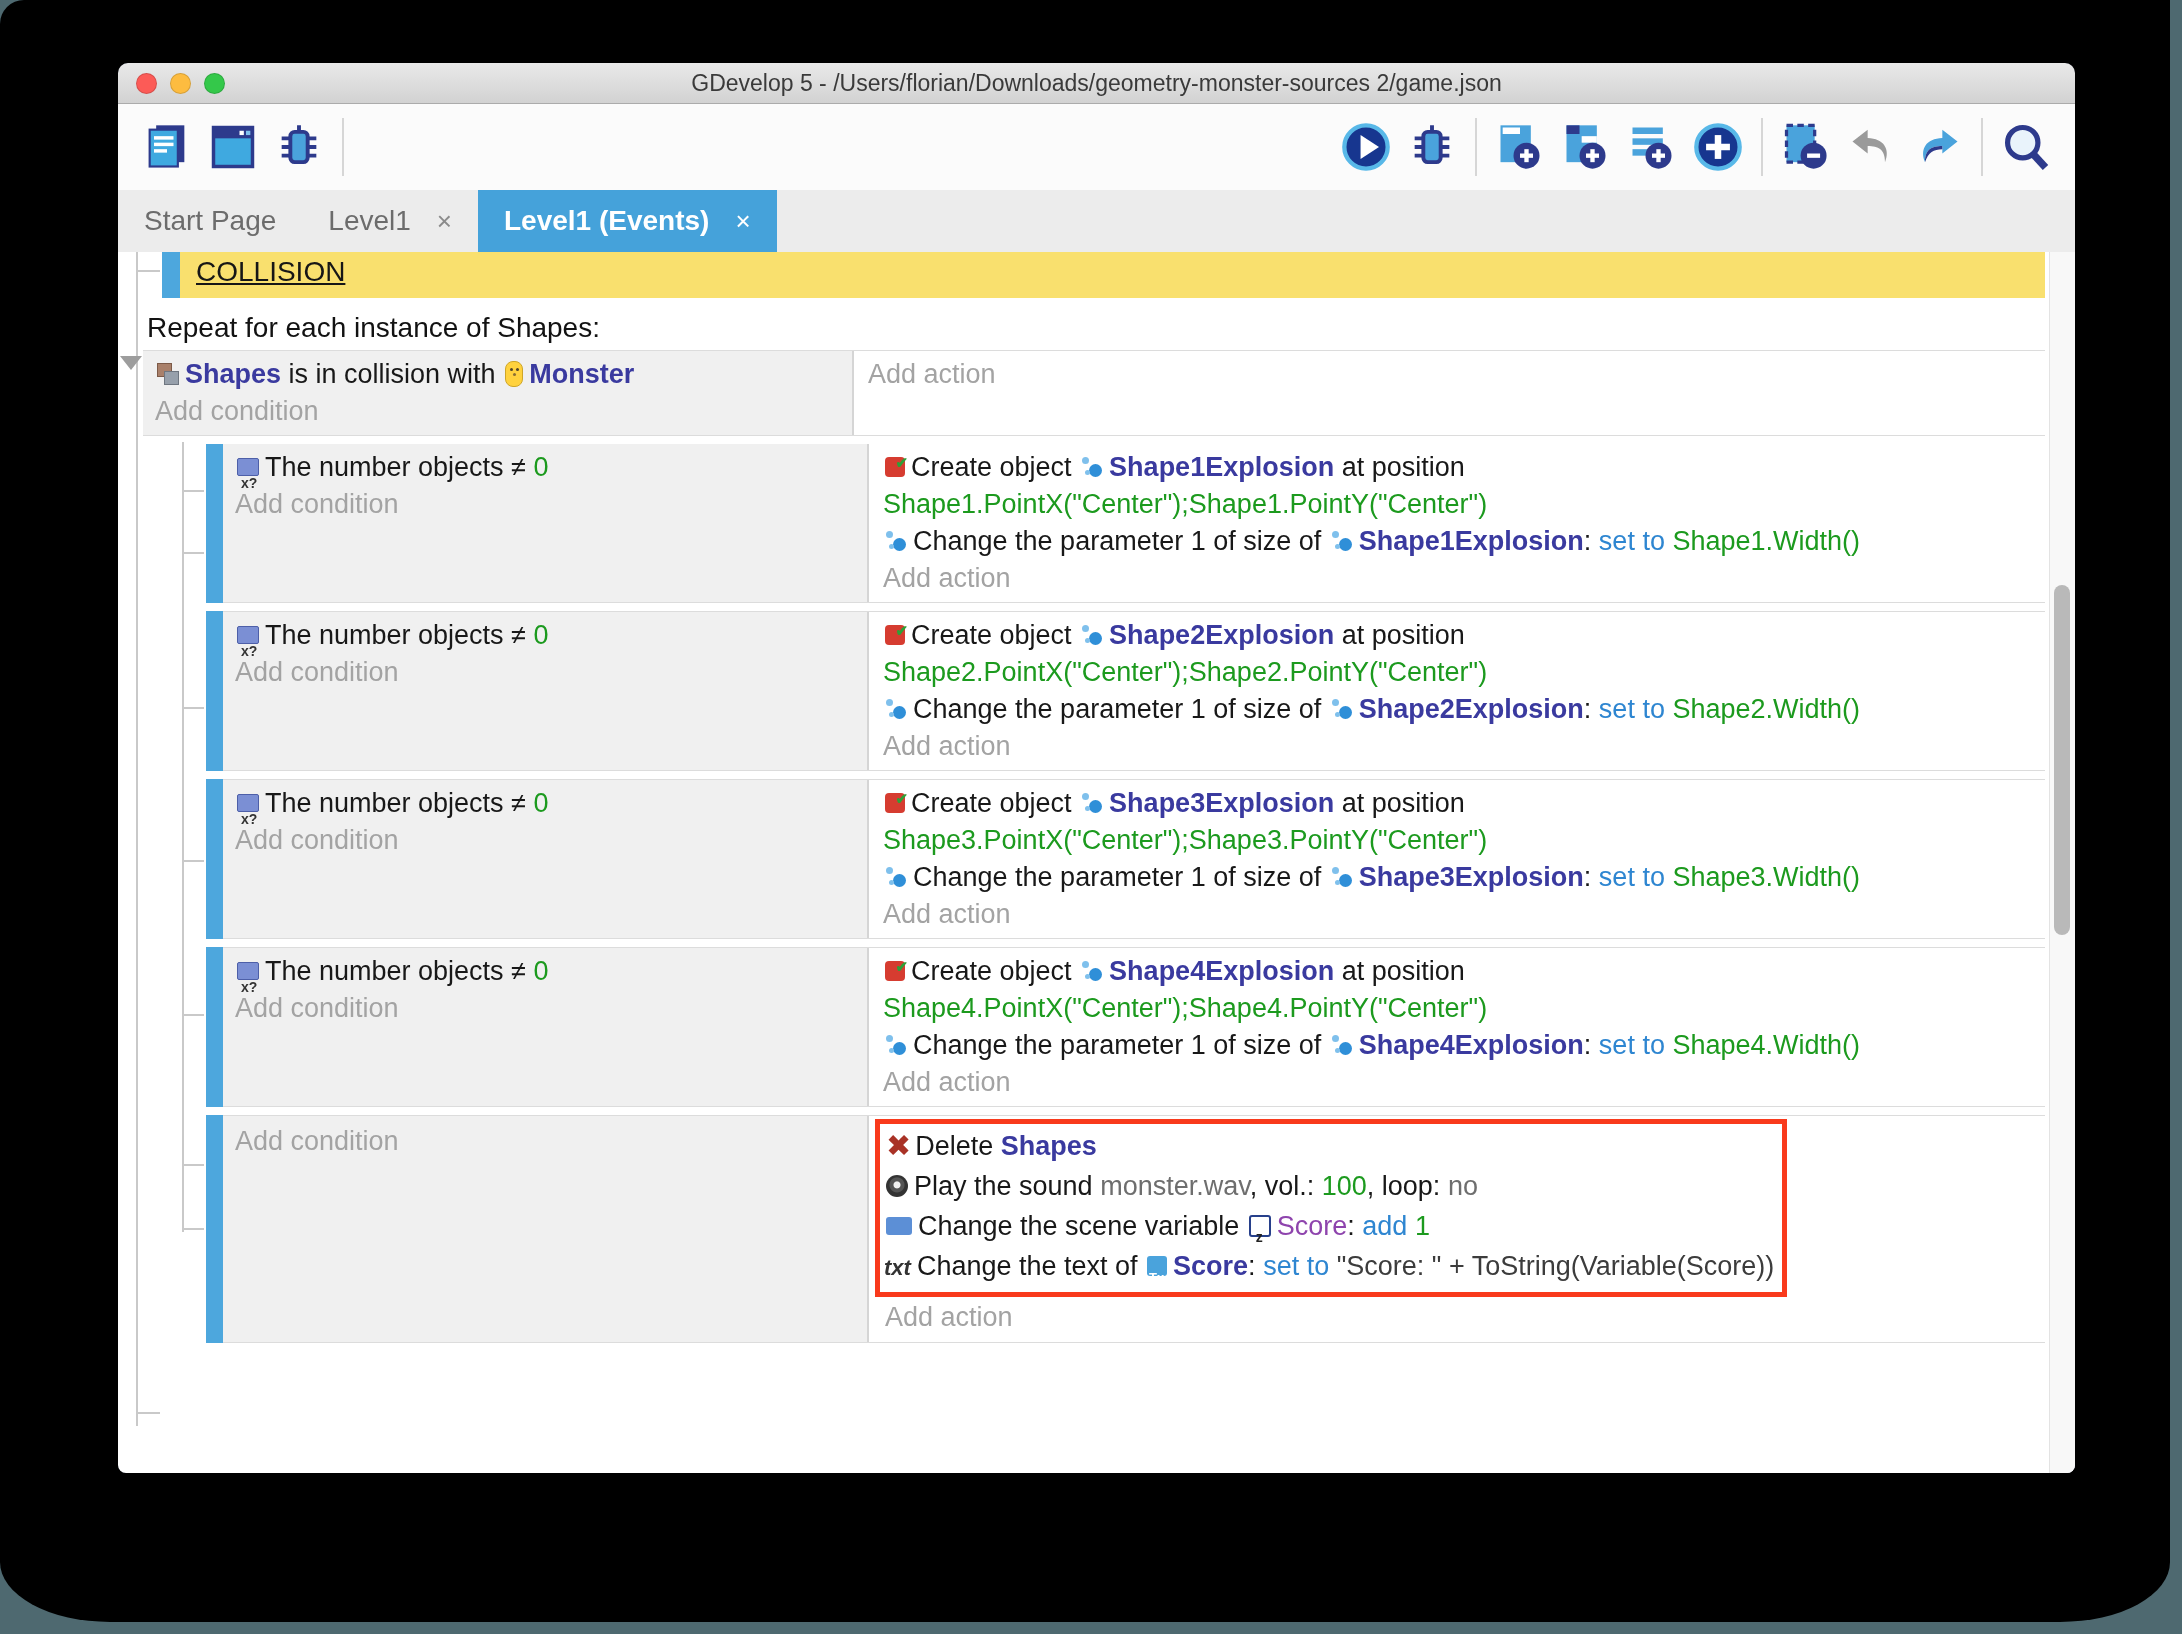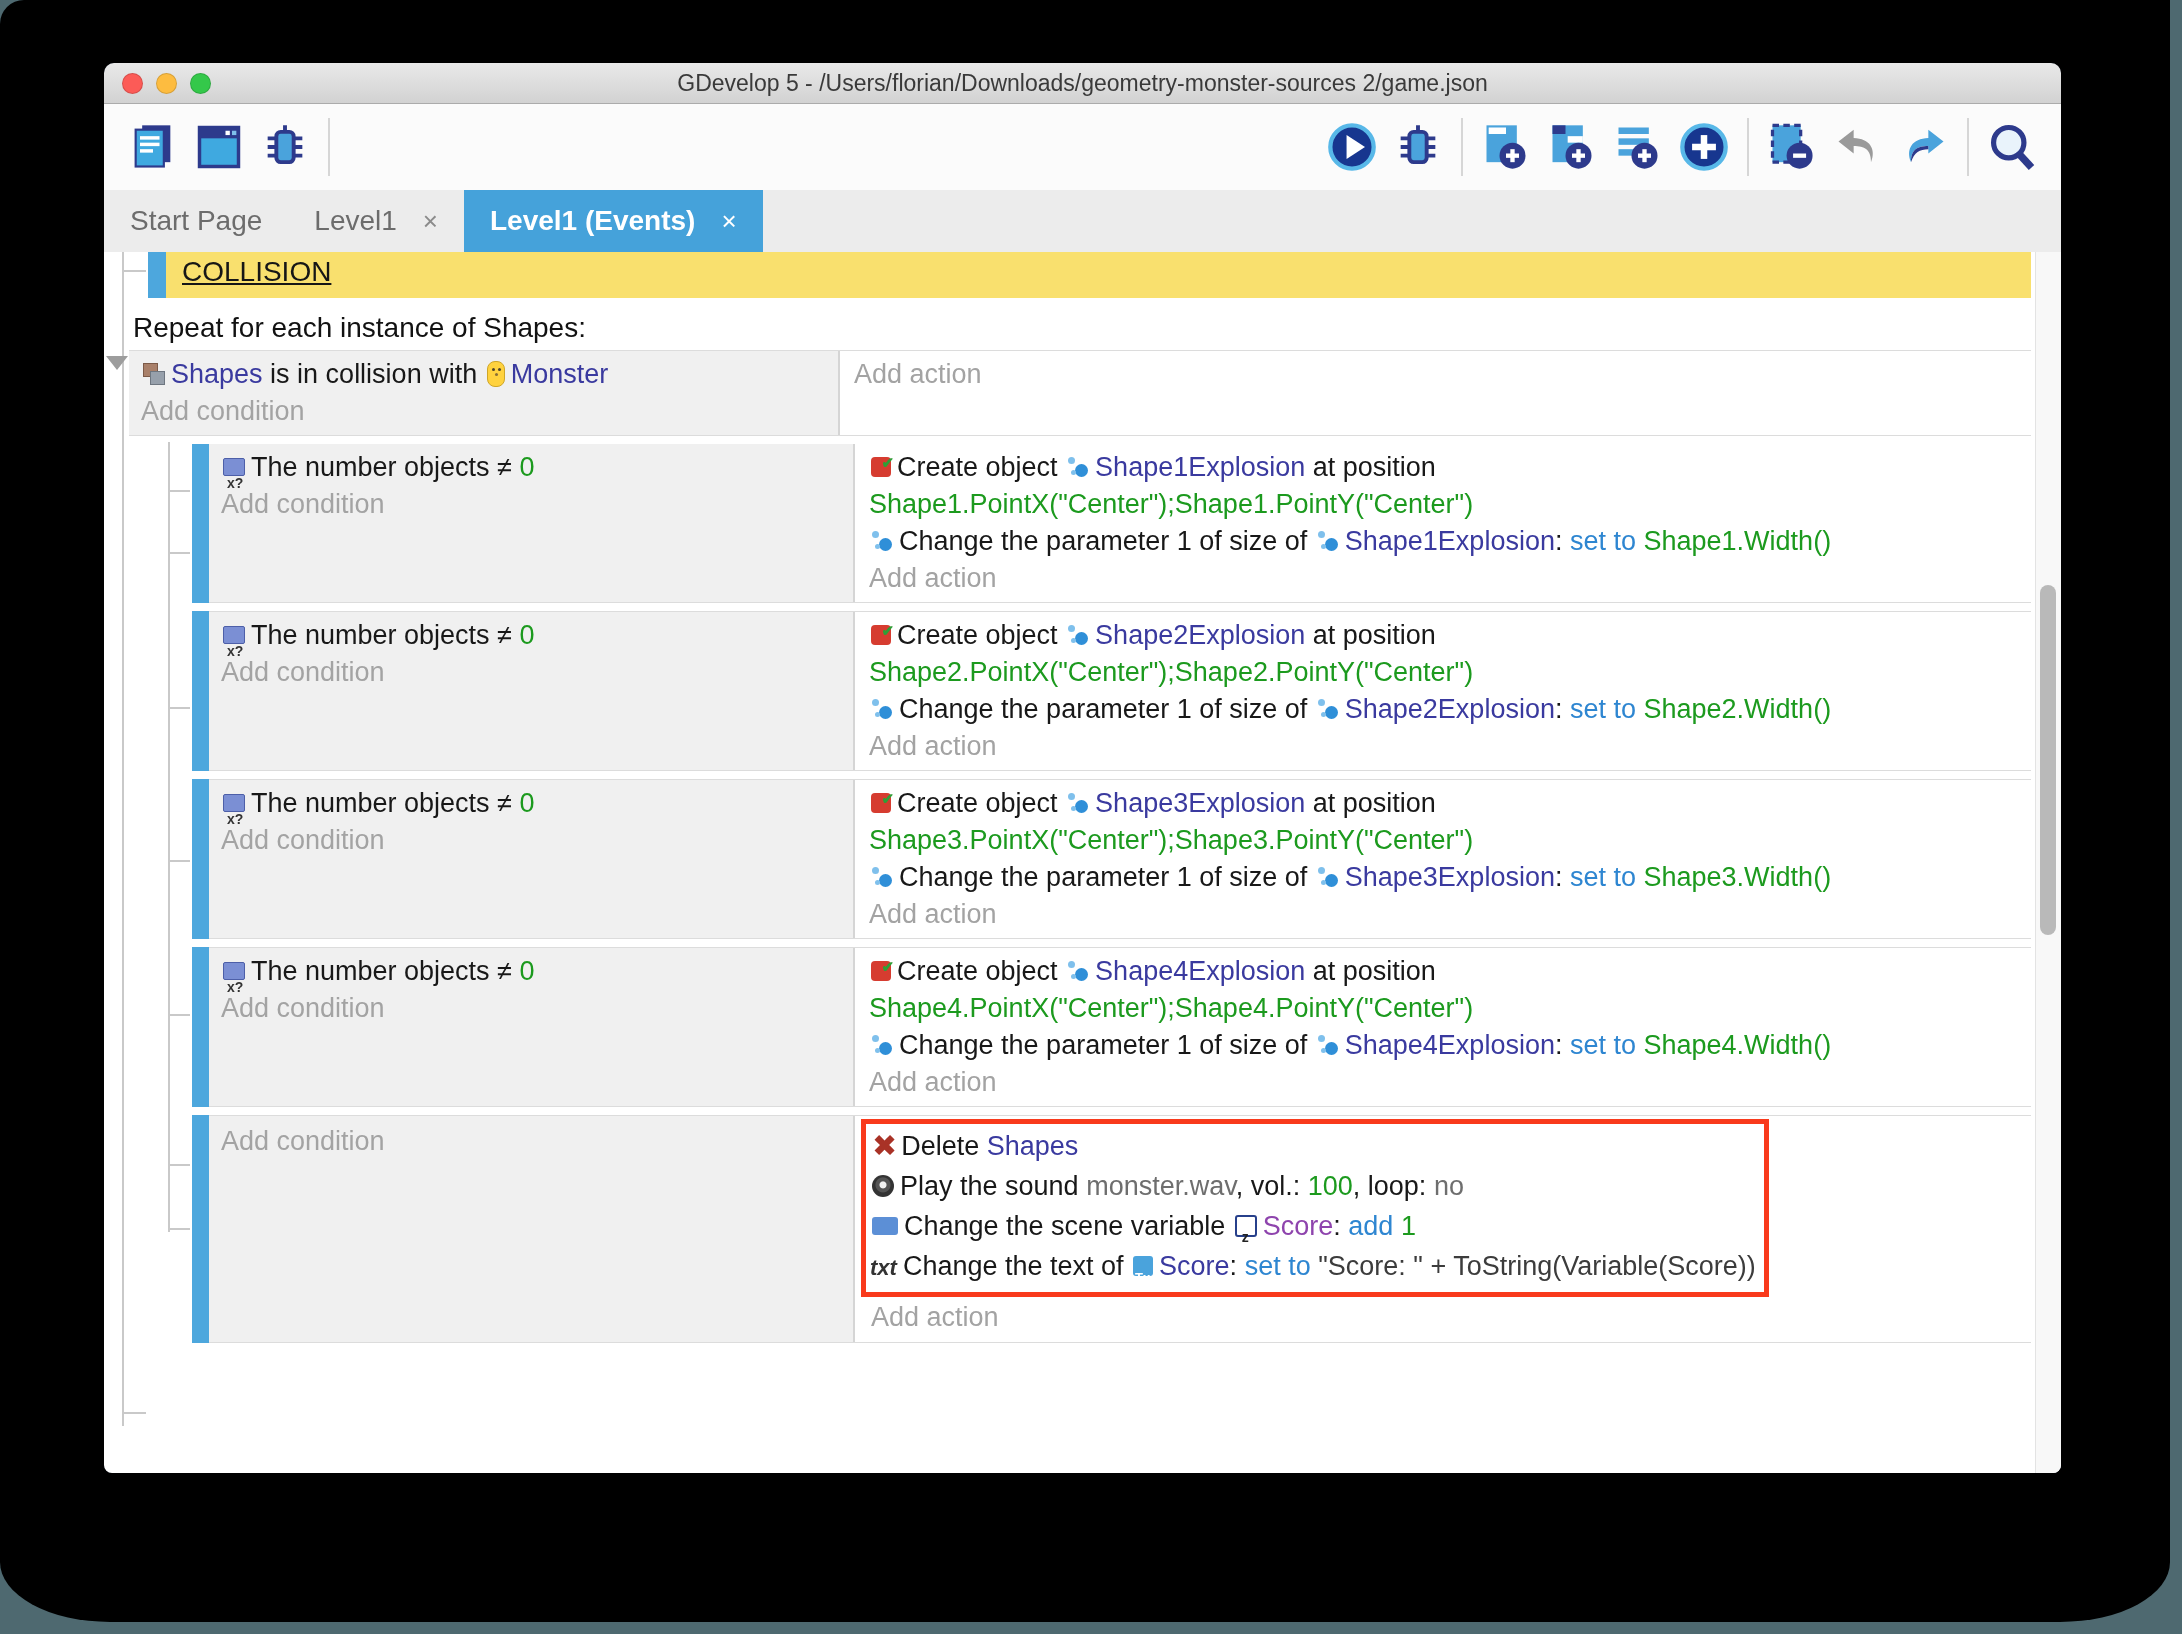--- a/index.html
+++ b/index.html
@@ -1,19 +1,19 @@
 <!DOCTYPE html>
 <html><head>
 <meta charset="utf-8">
 <style>
   html,body{margin:0;padding:0;background:#4e6970;width:2182px;height:1634px;
     font-family:"Liberation Sans",sans-serif;-webkit-font-smoothing:antialiased;position:relative;overflow:hidden;}
   .shadow{position:absolute;left:0;top:0;width:2170px;height:1622px;background:#000;
     border-radius:24px 0 110px 110px / 24px 0 60px 60px;}
-  .window{position:absolute;left:104px;top:63px;width:1957px;height:1410px;background:#0f172a;
+  .window{position:absolute;left:118px;top:63px;width:1957px;height:1410px;background:#0f172a;
     border-radius:10px 10px 8px 8px;overflow:hidden;}
   
   .titlebar{height:40px;background:linear-gradient(#e9e9e9,#d2d2d2);border-bottom:1px solid #ababab;
     display:flex;align-items:center;position:relative;}
   .traffic{display:flex;gap:13px;margin-left:18px;}
   .tl{width:21px;height:21px;border-radius:50%;display:inline-block;box-sizing:border-box;border:1px solid rgba(0,0,0,.15);}
   .tl.red{background:#fc5b57}.tl.yel{background:#fdbc40}.tl.grn{background:#34c84a}
   .wtitle{position:absolute;left:0;right:0;text-align:center;font-size:23px;color:#3a3a3a;}
   
   .toolbar{height:86px;background:#fbfbfb;display:flex;align-items:center;padding:0 16px;}
@@ -42,21 +42,21 @@
   .lv0{margin-left:25px;flex-direction:column;}
   .lv0 .cond{width:711px;}
   .lv1{margin-left:88px;}
   .lv1 .cond{width:646px;}
   .cmt0{margin-left:44px;}
   .cmt0 .bar,.cmt1 .bar{width:18px;}
   .evhead{font-size:28px;color:#121212;padding:4px 0 4px 4px;line-height:36px;}
   .eline{font-size:27px;line-height:37px;color:#181818;white-space:nowrap;}
   .score-line{line-height:40px;}
   .t-gray{color:#a3a3a3}.t-green{color:#1c9a1e}.t-blue{color:#2e86d1}
-  .t-obj{color:#3a3a9f;font-weight:400}.t-purple{color:#8e44ad}.t-dim{color:#6e6e6e}.t-expr{color:#3c3c3c}
+  .t-obj{color:#3a3a9f;font-weight:700}.t-purple{color:#8e44ad}.t-dim{color:#6e6e6e}.t-expr{color:#3c3c3c}
   .selection{display:inline-block;border:5px solid #f93a1c;padding:2px 8px 4px 4px;margin:-2px 16px 0 -8px;}
   
   .ei{display:inline-block;vertical-align:middle;position:relative;margin:0 6px 4px 2px;}
   .ic-shapes{width:22px;height:22px;}
   .ic-shapes::before{content:'';position:absolute;left:0;top:0;width:13px;height:12px;background:#a9806a;border:1px solid #7c5a48;}
   .ic-shapes::after{content:'';position:absolute;left:7px;top:8px;width:13px;height:12px;background:#97a0ab;border:1px solid #6e7680;}
   .ic-monster{width:16px;height:24px;background:#ffd23e;border:1px solid #cfa628;border-radius:8px;}
   .ic-monster::before{content:'';position:absolute;left:4px;top:6px;width:3px;height:3px;border-radius:50%;
     background:#51442a;box-shadow:6px 0 0 #51442a,3px 5px 0 #8a6f35;}
   .ic-count{width:20px;height:16px;background:#7b8fd4;border:1px solid #4d5fa8;border-radius:2px;}

